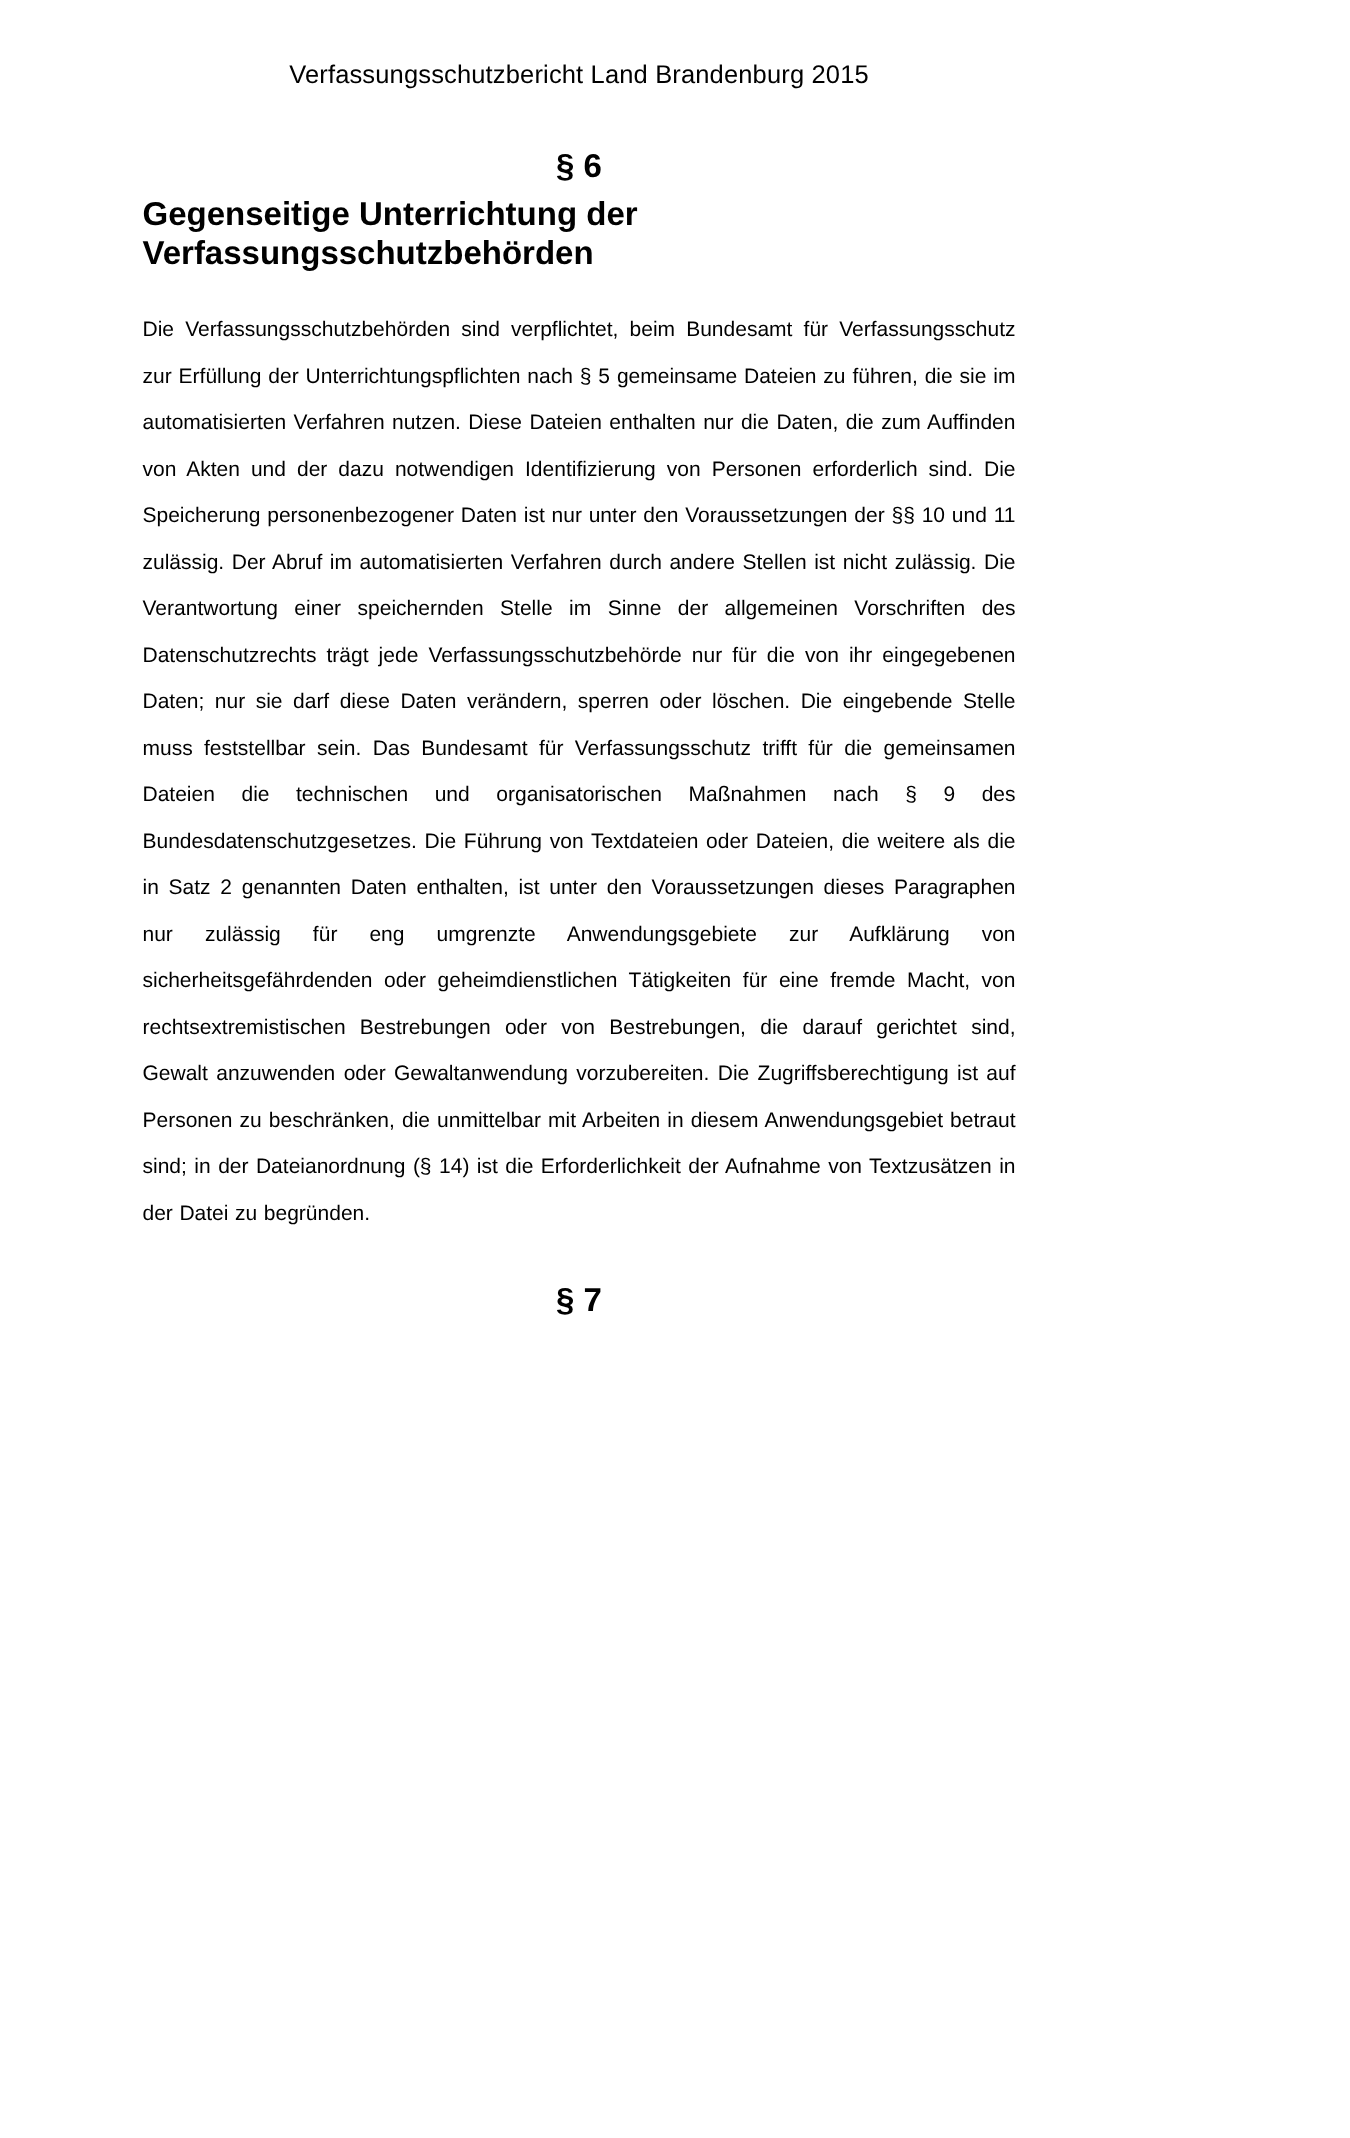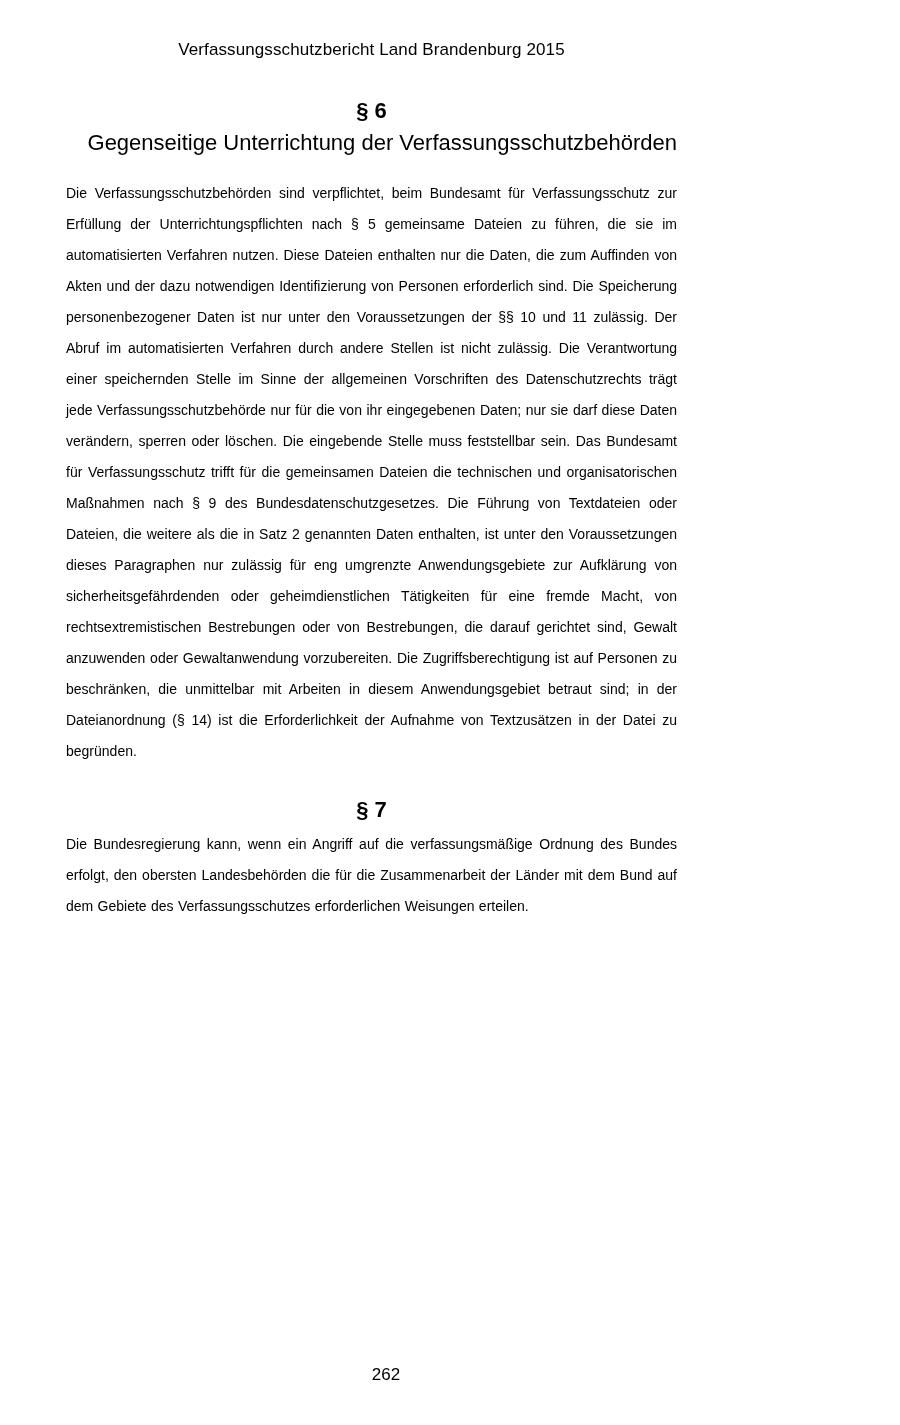--- a/index.html
+++ b/index.html
@@ -12,21 +12,21 @@
     height: 1425px;
     position: relative;
     font-family: "Liberation Sans", sans-serif;
     color: #000000;
     overflow: hidden;
   }
   .page {
     box-sizing: border-box;
     width: 772px;
     height: 1425px;
-    padding: 40px 95px 0 66px;
+    padding: 40px 95px 0 95px;
     position: relative;
     border-radius: 20px;
   }
   .running-header {
     text-align: center;
     font-size: 17px;
     line-height: 20px;
     margin: 0 0 38px 0;
     letter-spacing: 0.1px;
   }
@@ -34,24 +34,24 @@
     margin: 0;
   }
   .section-number {
     text-align: center;
     font-size: 22px;
     line-height: 26px;
     font-weight: bold;
     margin: 0 0 6px 0;
   }
   .section-title {
-    text-align: right;
+    text-align: left;
     font-size: 22px;
     line-height: 26px;
-    font-weight: normal;
+    font-weight: bold;
     margin: 0 0 22px 0;
   }
   .body-text {
     font-size: 14px;
     line-height: 31px;
     text-align: justify;
     hyphens: auto;
     -webkit-hyphens: auto;
     word-spacing: 0.5px;
     margin: 0 0 30px 0;
@@ -74,18 +74,16 @@
   <div class="running-header">Verfassungsschutzbericht Land Brandenburg 2015</div>
 
   <section class="law-section">
     <h2 class="section-number">§ 6</h2>
     <h3 class="section-title">Gegenseitige Unterrichtung der Verfassungsschutzbehörden</h3>
     <p class="body-text" lang="de">Die Verfassungsschutzbehörden sind verpflichtet, beim Bundesamt für Verfassungsschutz zur Erfüllung der Unterrichtungspflichten nach § 5 gemeinsame Dateien zu führen, die sie im automatisierten Verfahren nutzen. Diese Dateien enthalten nur die Daten, die zum Auffinden von Akten und der dazu notwendigen Identifizierung von Personen erforderlich sind. Die Speicherung personenbezogener Daten ist nur unter den Voraussetzungen der §§ 10 und 11 zulässig. Der Abruf im automatisierten Verfahren durch andere Stellen ist nicht zulässig. Die Verantwortung einer speichernden Stelle im Sinne der allgemeinen Vorschriften des Datenschutzrechts trägt jede Verfassungsschutzbehörde nur für die von ihr eingegebenen Daten; nur sie darf diese Daten verändern, sperren oder löschen. Die eingebende Stelle muss feststellbar sein. Das Bundesamt für Verfassungsschutz trifft für die gemeinsamen Dateien die technischen und organisatorischen Maßnahmen nach § 9 des Bundesdatenschutzgesetzes. Die Führung von Textdateien oder Dateien, die weitere als die in Satz 2 genannten Daten enthalten, ist unter den Voraussetzungen dieses Paragraphen nur zulässig für eng umgrenzte Anwendungsgebiete zur Aufklärung von sicherheitsgefährdenden oder geheimdienstlichen Tätigkeiten für eine fremde Macht, von rechtsextremistischen Bestrebungen oder von Bestrebungen, die darauf gerichtet sind, Gewalt anzuwenden oder Gewaltanwendung vorzubereiten. Die Zugriffsberechtigung ist auf Personen zu beschränken, die unmittelbar mit Arbeiten in diesem Anwendungsgebiet betraut sind; in der Dateianordnung (§ 14) ist die Erforderlichkeit der Aufnahme von Textzusätzen in der Datei zu begründen.</p>
   </section>
 
   <section class="law-section">
     <h2 class="section-number">§ 7</h2>
-    <p class="body-text" lang="de">Die Bundesregierung kann, wenn ein Angriff auf die verfassungsmäßige Ordnung des Bundes erfolgt, den obersten Landesbehörden die für die Zusammenarbeit der Länder mit dem Bund auf dem Gebiete des Verfassungsschutzes erforderlichen Weisungen erteilen.</p>
   </section>
 
-  <div class="page-number">262</div>
 
 </div>
 
 </body></html>

